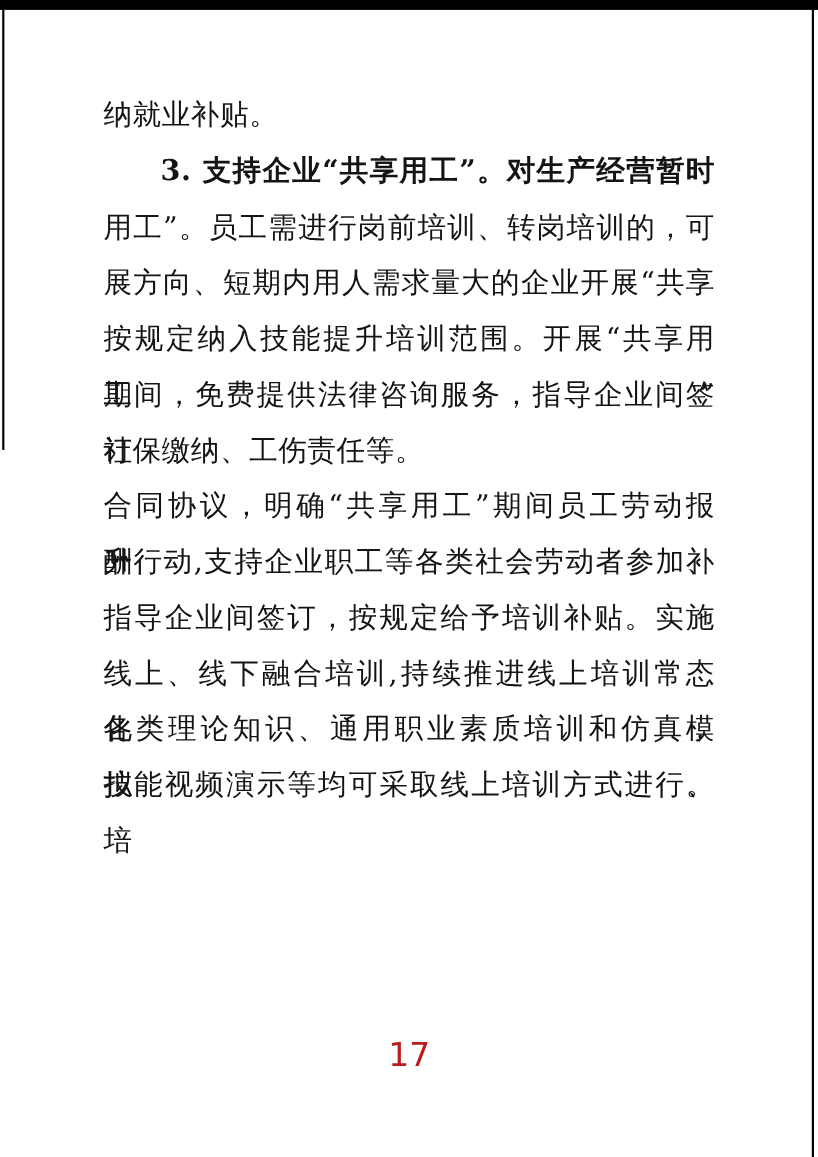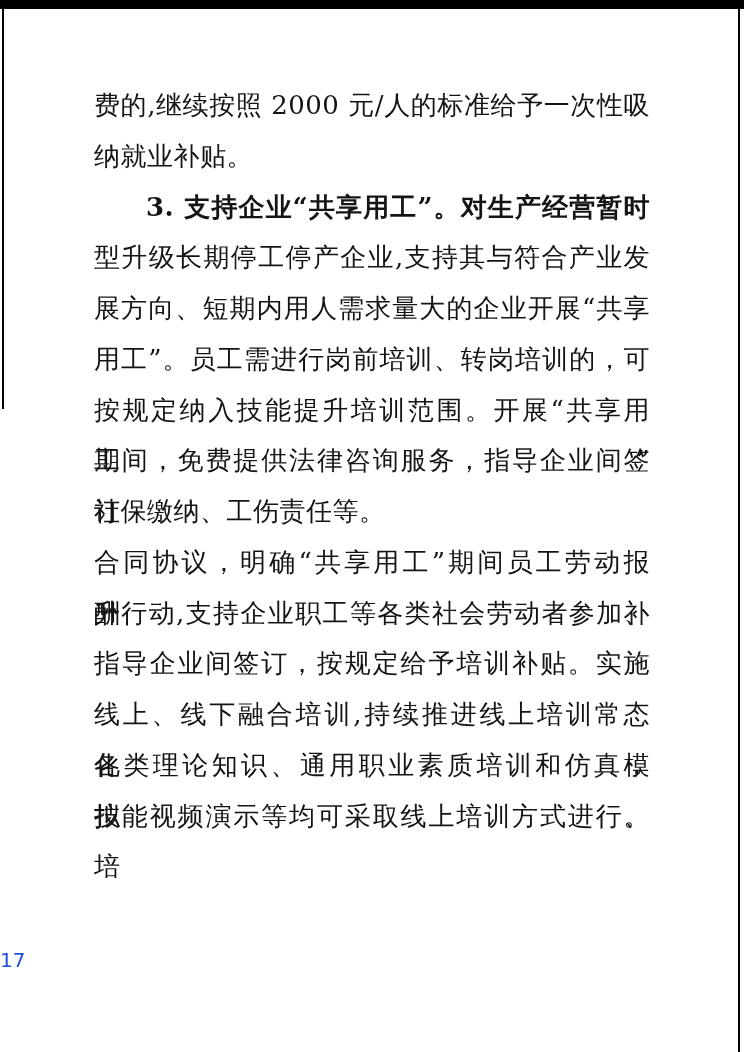--- a/index.html
+++ b/index.html
@@ -60,41 +60,39 @@
   }
   .line.ind {
     text-indent: 52px;
     font-weight: bold;
   }
   .page-number {
     position: absolute;
     top: 940px;
     left: 0;
     width: 744px;
-    text-align: left;
+    text-align: center;
     font-family: "DejaVu Sans", "Liberation Sans", sans-serif;
-    font-size: 20px;
+    font-size: 30px;
     line-height: 40px;
-    color: #1d4ed8;
+    color: #b91c1c;
   }
 </style>
 </head>
 <body>
 
 <div class="top-bar"></div>
 <div class="left-line"></div>
 <div class="right-line"></div>
 
 <div class="text-block">
-    <div class="line j">费的,继续按照 2000 元/人的标准给予一次性吸</div>
     <div class="line">纳就业补贴。</div>
     <div class="line j ind">3. 支持企业“共享用工”。对生产经营暂时</div>
-    <div class="line j">型升级长期停工停产企业,支持其与符合产业发</div>
+    <div class="line j">用工”。员工需进行岗前培训、转岗培训的，可</div>
     <div class="line j">展方向、短期内用人需求量大的企业开展“共享</div>
-    <div class="line j">用工”。员工需进行岗前培训、转岗培训的，可</div>
     <div class="line j">按规定纳入技能提升培训范围。开展“共享用工”</div>
     <div class="line j">期间，免费提供法律咨询服务，指导企业间签订</div>
     <div class="line">社保缴纳、工伤责任等。</div>
     <div class="line j">合同协议，明确“共享用工”期间员工劳动报酬、</div>
     <div class="line j">升行动,支持企业职工等各类社会劳动者参加补</div>
     <div class="line j">指导企业间签订，按规定给予培训补贴。实施</div>
     <div class="line j">线上、线下融合培训,持续推进线上培训常态化，</div>
     <div class="line j">各类理论知识、通用职业素质培训和仿真模拟、</div>
     <div class="line j">技能视频演示等均可采取线上培训方式进行。培</div>
   </div>

